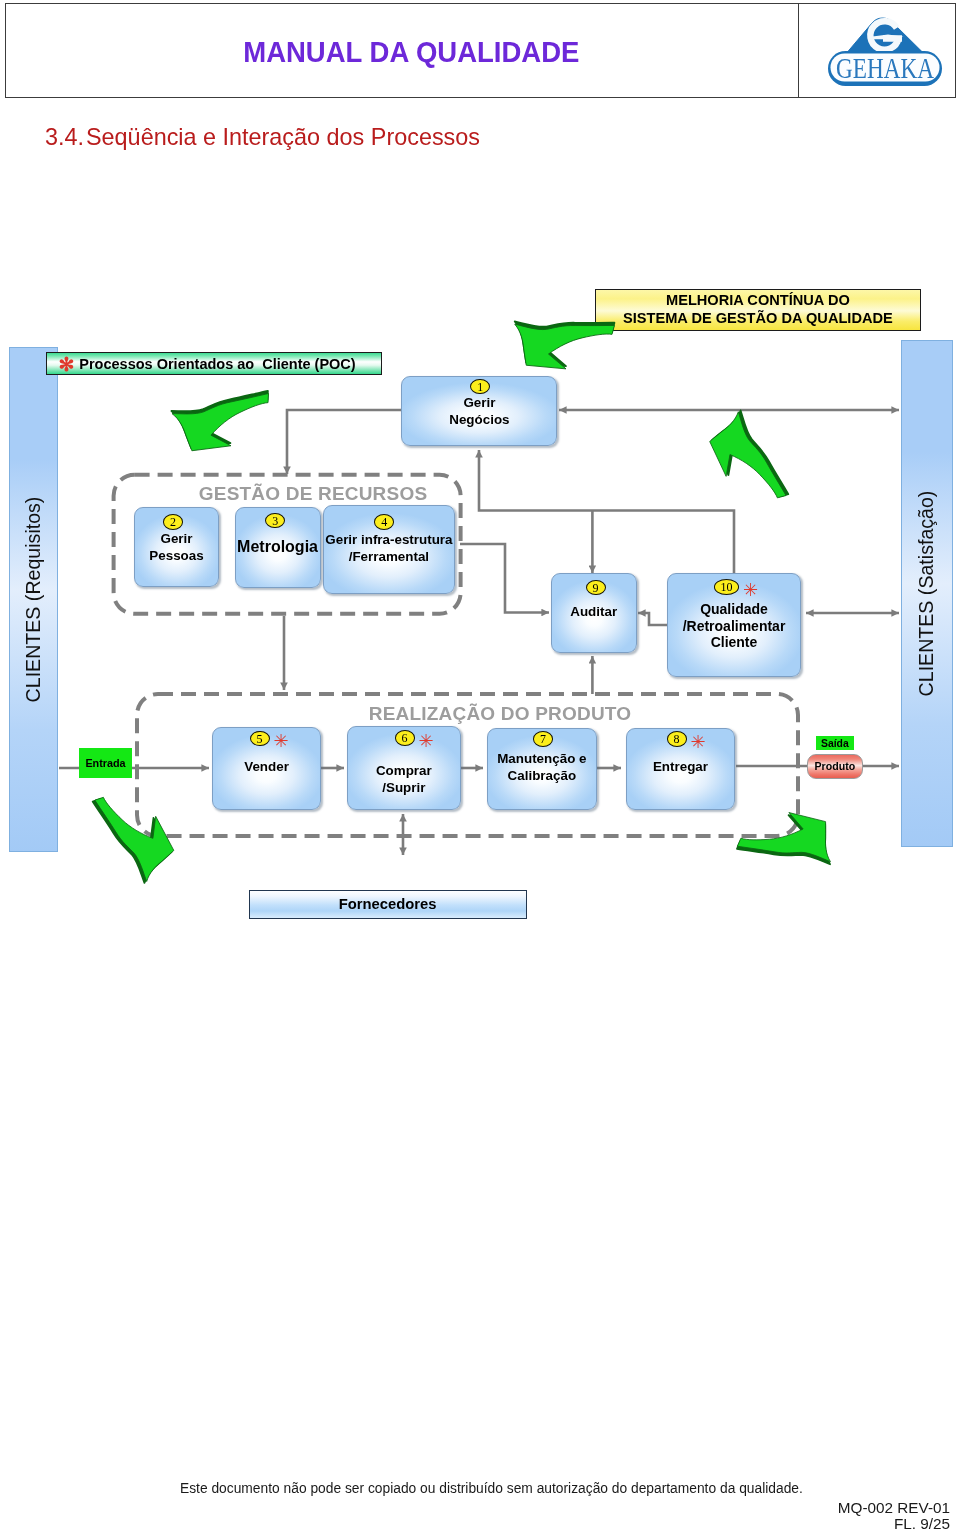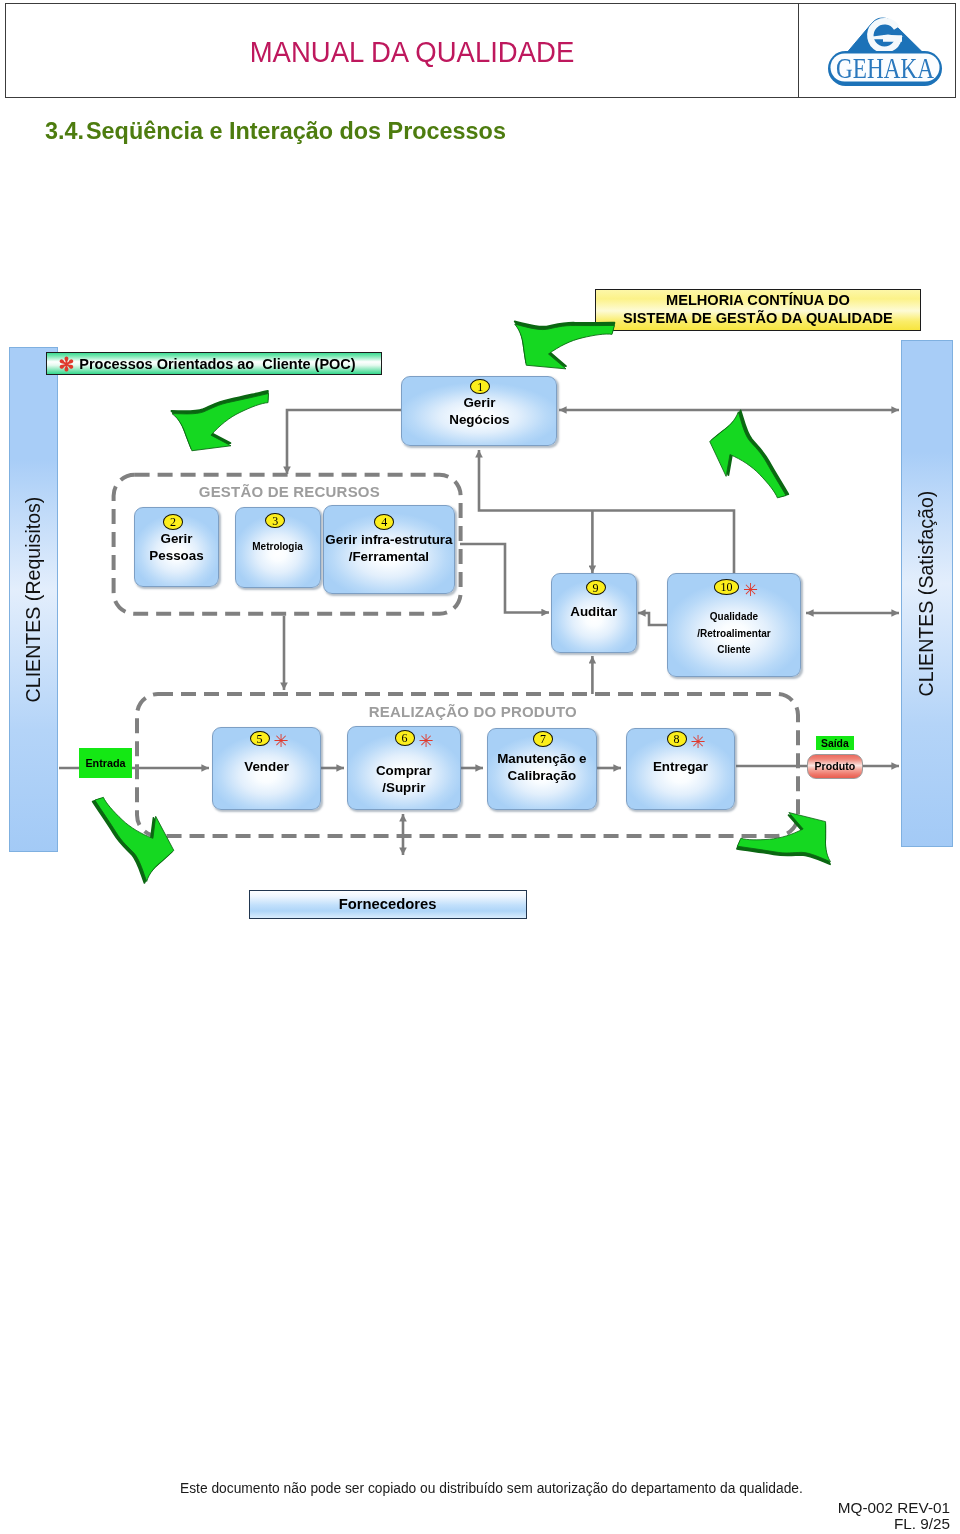--- a/index.html
+++ b/index.html
@@ -2,24 +2,24 @@
 <html><head>
 <meta charset="utf-8">
 <title>Manual da Qualidade</title>
 <style>
   html,body{margin:0;padding:0;}
   body{width:960px;height:1534px;background:#fff;font-family:"Liberation Sans",sans-serif;position:relative;overflow:hidden;}
   .page{position:absolute;left:0;top:0;width:960px;height:1534px;}
   #hdr{position:absolute;left:5px;top:3px;width:951px;height:95px;border:1.5px solid #3c3c3c;box-sizing:border-box;}
   #hdr-div{position:absolute;left:798px;top:3px;width:0;height:95px;border-left:1.5px solid #3c3c3c;}
   #hdr-title{position:absolute;left:5px;top:3px;width:793px;height:95px;display:flex;align-items:center;justify-content:center;
-             font-weight:normal;font-size:30px;color:#be185d;padding-top:3px;box-sizing:border-box;padding-left:20px;}
+             font-weight:bold;font-size:30px;color:#6d28d9;padding-top:3px;box-sizing:border-box;padding-left:20px;}
   #hdr-title span{display:inline-block;transform:scaleX(0.917);transform-origin:center;white-space:nowrap;}
   #logo{position:absolute;left:828px;top:15px;width:116px;height:72px;}
-  #subtitle{position:absolute;left:45px;top:120px;font-weight:bold;font-size:23.4px;color:#4d7c0f;white-space:nowrap;line-height:22px;}
+  #subtitle{position:absolute;left:45px;top:126px;font-weight:normal;font-size:23.4px;color:#b91c1c;white-space:nowrap;line-height:22px;}
   #subtitle .num{display:inline-block;width:41px;}
   #diagram{position:absolute;left:0;top:0;width:960px;height:910px;}
   #wires{position:absolute;left:0;top:0;width:960px;height:910px;}
   
   .cbar{position:absolute;border:1px solid #7fb0e0;box-sizing:border-box;
         background:linear-gradient(to bottom,#a8cdf7 0%,#a8cdf7 22%,#e3eefc 48%,#b4d4f8 76%,#a3caf6 100%);
         display:flex;align-items:center;justify-content:center;}
   .cbar span{white-space:nowrap;font-size:19.6px;color:#111;font-family:"Liberation Sans",sans-serif;}
   #cbar-l{left:9px;top:347px;width:49px;height:505px;}
   #cbar-l span{transform:rotate(-90deg);}
@@ -30,21 +30,21 @@
        border:1.2px solid #1c1c1c;
        background:linear-gradient(to bottom,#3ddc92 0%,#74e7b0 14%,#ffffff 42%,#e6faf0 58%,#6fe2ac 86%,#34d98c 100%);
        display:flex;align-items:center;font-weight:bold;font-size:14.5px;color:#000;white-space:pre;}
   #poc .ast{color:#e0392c;font-size:19px;line-height:1;position:absolute;left:12px;top:2px;}
   #poc .ptext{position:absolute;left:32.8px;top:3px;}
   #melhoria{position:absolute;left:595px;top:289.3px;width:325.8px;height:41.7px;box-sizing:border-box;
        border:1.2px solid #1c1c1c;
        background:linear-gradient(to bottom,#fdf7a8 0%,#fcf289 22%,#fdfbd6 52%,#faed6a 78%,#f7e53f 100%);
        display:flex;flex-direction:column;align-items:center;justify-content:center;
        font-weight:bold;font-size:14.6px;color:#000;line-height:17.7px;}
-  .grp-label{position:absolute;font-weight:bold;font-size:15px;color:#9d9d9d;letter-spacing:0.2px;white-space:nowrap;}
+  .grp-label{position:absolute;font-weight:bold;font-size:19px;color:#9d9d9d;letter-spacing:0.2px;white-space:nowrap;}
   
   .pbox{position:absolute;box-sizing:border-box;border:1px solid #7d9fc4;border-radius:9px;
         background:radial-gradient(ellipse 53% 50% at 50% 58%,#ffffff 0%,#fafdff 18%,#e2effc 48%,#b8d9f8 82%,#a8d0f6 100%);
         box-shadow:1.4px 1.4px 2px rgba(90,110,130,0.45);
         display:flex;flex-direction:column;align-items:center;justify-content:flex-start;}
   .pbox .plabel{font-weight:bold;font-size:13.4px;color:#000;line-height:16.8px;text-align:center;white-space:nowrap;}
   .badge{position:absolute;width:20px;height:15.5px;border-radius:50%;background:#fcee1c;border:1.3px solid #14140a;
          display:flex;align-items:center;justify-content:center;font-size:12px;color:#000;
          font-family:"Liberation Serif",serif;line-height:1;box-sizing:border-box;}
   .bstar{position:absolute;color:#e0392c;font-size:18px;line-height:1;font-family:"Liberation Sans",sans-serif;}
@@ -162,21 +162,21 @@
         </div>
         <div class="pbox" style="left: 134px; top: 507px; width: 85px; height: 80.2px;">
           <div class="badge" style="left: 28.1px; top: 6px;">2</div>
           <div class="plabel" style="font-size: 13.4px; margin-top: 22.9px;">
             <div>Gerir</div>
             <div>Pessoas</div>
           </div>
         </div>
         <div class="pbox" style="left: 234.5px; top: 506.9px; width: 86.1px; height: 80.7px;">
           <div class="badge" style="left: 29.7px; top: 5px;">3</div>
-          <div class="plabel" style="font-size: 10px; margin-top: 30.7px;">
+          <div class="plabel" style="font-size: 16px; margin-top: 30.7px;">
             <div>Metrologia</div>
           </div>
         </div>
         <div class="pbox" style="left: 322.9px; top: 505.1px; width: 132px; height: 89px;">
           <div class="badge" style="left: 50.3px; top: 8px;">4</div>
           <div class="plabel" style="font-size: 13.4px; margin-top: 25.9px;">
             <div>Gerir infra-estrutura</div>
             <div>/Ferramental</div>
           </div>
         </div>
@@ -211,21 +211,21 @@
         </div>
         <div class="pbox" style="left: 550.7px; top: 573.1px; width: 86px; height: 80.2px;">
           <div class="badge" style="left: 33.9px; top: 5.8px;">9</div>
           <div class="plabel" style="font-size: 13.4px; margin-top: 29.9px;">
             <div>Auditar</div>
           </div>
         </div>
         <div class="pbox" style="left: 667.1px; top: 572.8px; width: 133.8px; height: 104.4px;">
           <div class="badge" style="left: 46px; top: 5.5px; width: 25px;">10</div>
           <div class="bstar" style="left: 75px; top: 7px;">✳</div>
-          <div class="plabel" style="font-size: 10px; margin-top: 35px;">
+          <div class="plabel" style="font-size: 14px; margin-top: 27px;">
             <div>Qualidade</div>
             <div>/Retroalimentar</div>
             <div>Cliente</div>
           </div>
         </div>
       </div>
 
     <div id="forn">Fornecedores</div>
     <div id="entrada">Entrada</div>
     <div id="saida">Saída</div>

